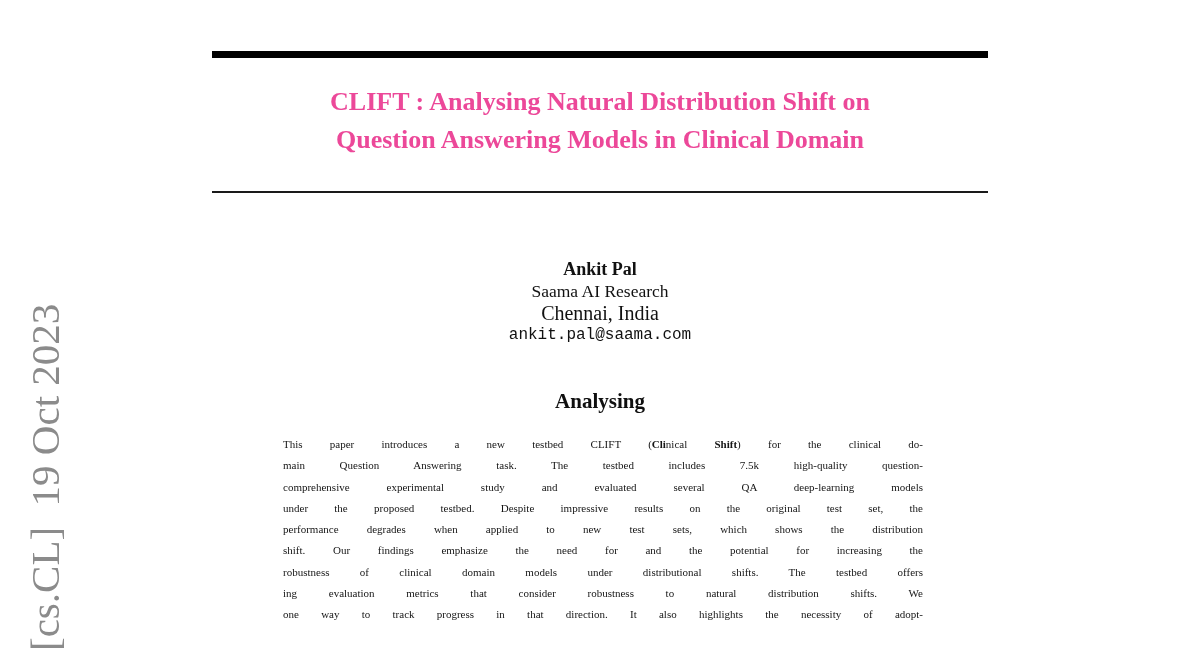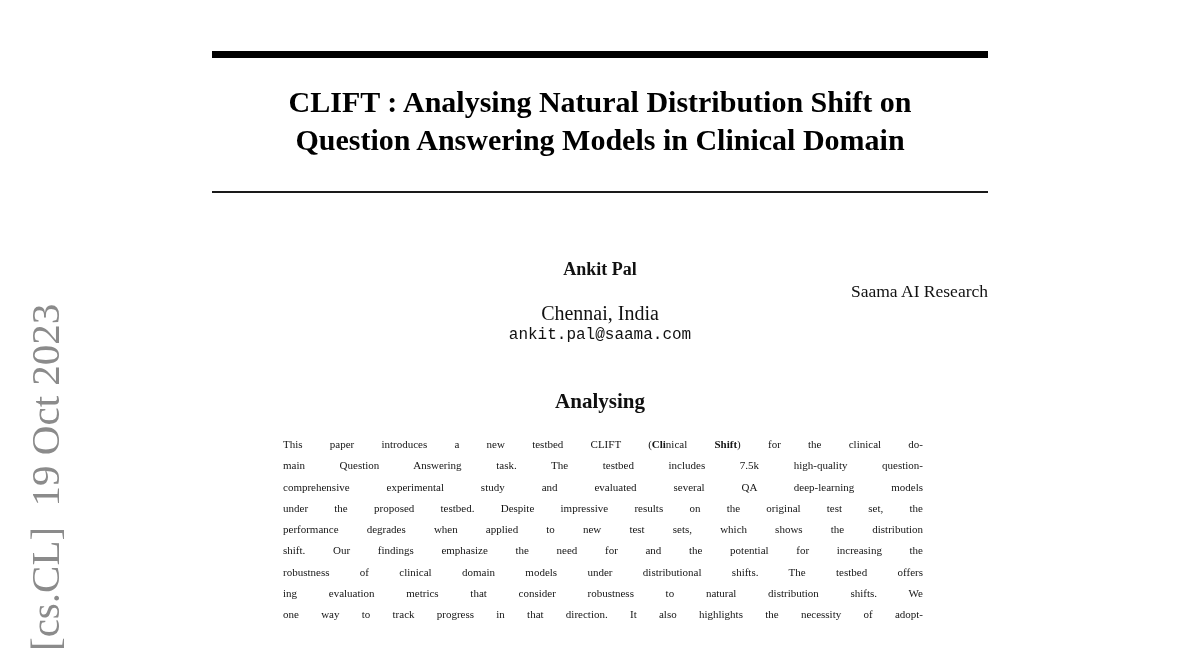--- a/index.html
+++ b/index.html
@@ -34,33 +34,33 @@
     width: 776px; height: 2px;
     background: #1a1a1a;
   }
   .title {
     position: absolute;
     left: 212px; top: 83px;
     width: 776px;
     margin: 0;
     text-align: center;
     font-weight: bold;
-    font-size: 30px;
+    font-size: 26px;
     line-height: 38px;
-    color: #000000;
+    color: #ec4899;
   }
   .author-block {
     position: absolute;
     left: 212px; top: 242px;
     width: 776px;
     text-align: center;
     margin-top: 16px;
   }
   .author-name  { font-weight: bold; font-size: 18px; line-height: 22px; }
-  .author-affil { font-size: 17.5px; line-height: 22px; text-align: right; }
+  .author-affil { font-size: 17.5px; line-height: 22px; }
   .author-loc   { font-size: 20px; line-height: 22px; text-align: center; }
   .author-email { font-family: "Liberation Mono", monospace; font-size: 16px; line-height: 23px; }
   .abstract-heading {
     position: absolute;
     left: 212px; top: 389px;
     width: 776px;
     text-align: center;
     font-weight: bold;
     font-size: 21px;
     color: #0f0f0f;

